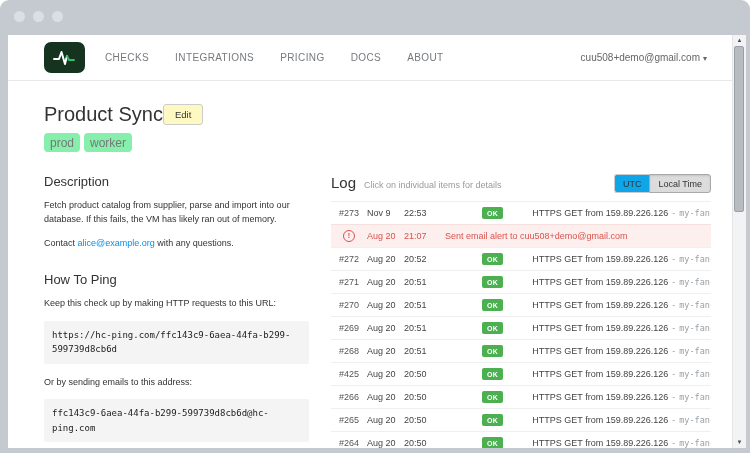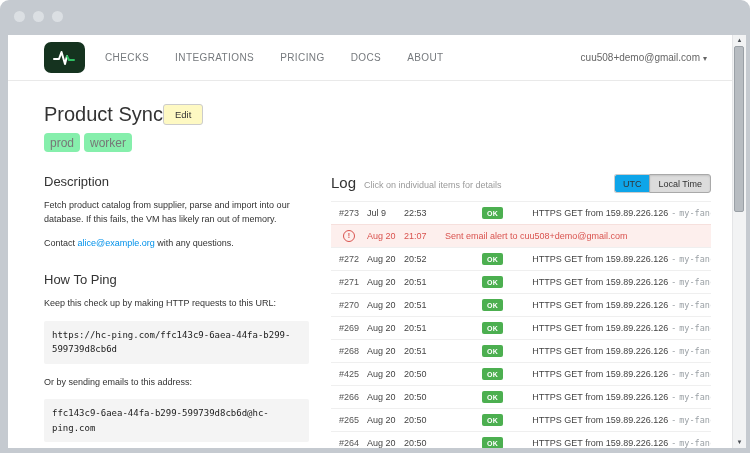--- a/index.html
+++ b/index.html
@@ -125,21 +125,21 @@
             <h2>Log</h2>
             <span class="log-note">Click on individual items for details</span>
             <div class="tz-group">
               <button class="tz-btn">UTC</button>
               <button class="tz-btn active">Local Time</button>
             </div>
           </div>
           <div class="log-table">
               <div class="log-row">
     <span class="first">#273</span>
-    <span class="date">Jul 9</span>
+    <span class="date">Nov 9</span>
     <span class="time">22:53</span>
     <span class="okbadge">OK</span>
     <span class="msg">HTTPS GET from 159.89.226.126</span>
     <span class="sep">-</span>
     <span class="mono">my-fancy-sy…</span>
   </div>
               <div class="log-row alert">
                 <span class="first"><i class="alert-glyph">!</i></span>
 
     <span class="date">Aug 20</span>

